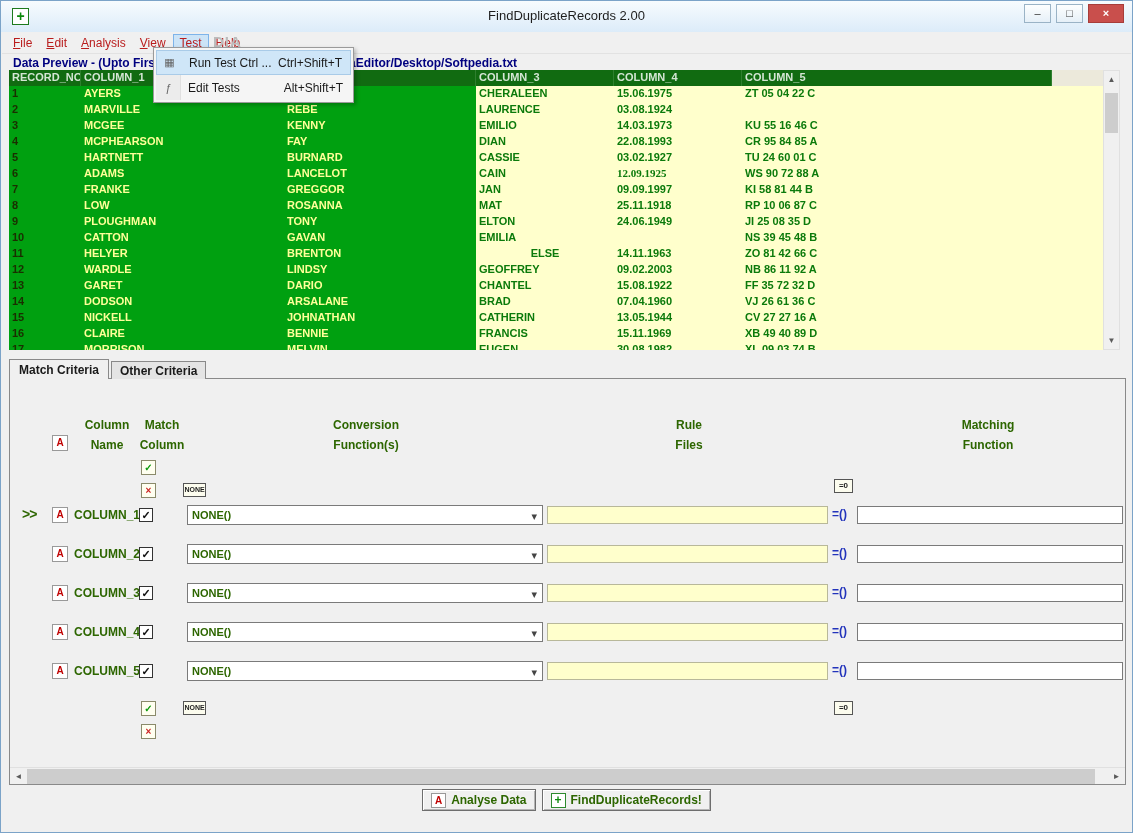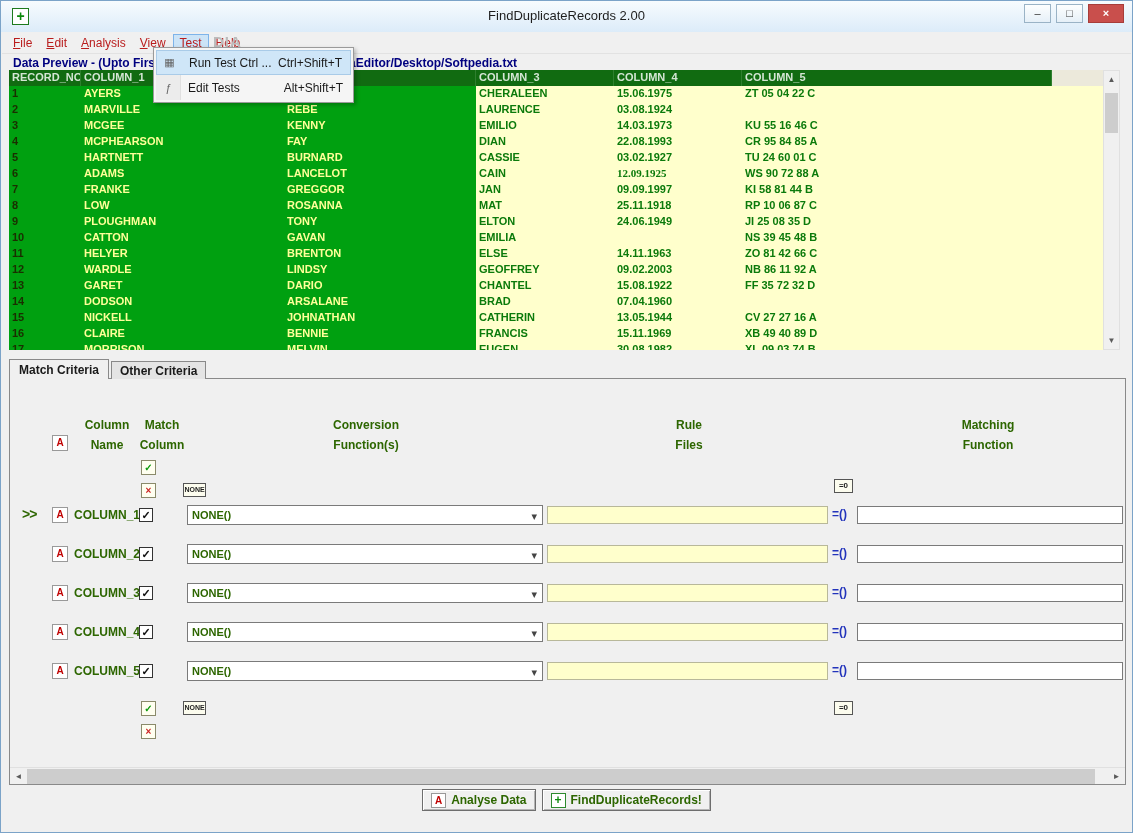--- a/index.html
+++ b/index.html
@@ -261,21 +261,21 @@
           <div class="td green" style="width: 192px;">GAVAN</div>
           <div class="td yellow" style="width: 138px;">EMILIA</div>
           <div class="td yellow" style="width: 128px; margin-top: 27px;">13.01.2013</div>
           <div class="td yellow" style="width: 310px;">NS 39 45 48 B</div>
           <div class="td yellow" style="width: 53px;"></div>
         </div>
         <div class="tr">
           <div class="td num" style="width: 72px;">11</div>
           <div class="td green" style="width: 203px;">HELYER</div>
           <div class="td green" style="width: 192px;">BRENTON</div>
-          <div class="td yellow" style="width: 138px;">ELSE</div>
+          <div class="td yellow" style="width: 138px; text-align: center;">ELSE</div>
           <div class="td yellow" style="width: 128px;">14.11.1963</div>
           <div class="td yellow" style="width: 310px;">ZO 81 42 66 C</div>
           <div class="td yellow" style="width: 53px;"></div>
         </div>
         <div class="tr">
           <div class="td num" style="width: 72px;">12</div>
           <div class="td green" style="width: 203px;">WARDLE</div>
           <div class="td green" style="width: 192px;">LINDSY</div>
           <div class="td yellow" style="width: 138px;">GEOFFREY</div>
           <div class="td yellow" style="width: 128px;">09.02.2003</div>
@@ -290,20 +290,21 @@
           <div class="td yellow" style="width: 128px;">15.08.1922</div>
           <div class="td yellow" style="width: 310px;">FF 35 72 32 D</div>
           <div class="td yellow" style="width: 53px;"></div>
         </div>
         <div class="tr">
           <div class="td num" style="width: 72px;">14</div>
           <div class="td green" style="width: 203px;">DODSON</div>
           <div class="td green" style="width: 192px;">ARSALANE</div>
           <div class="td yellow" style="width: 138px;">BRAD</div>
           <div class="td yellow" style="width: 128px;">07.04.1960</div>
+          <div class="td yellow" style="width: 310px;">VJ 26 61 36 C</div>
           <div class="td yellow" style="width: 53px;"></div>
         </div>
         <div class="tr">
           <div class="td num" style="width: 72px;">15</div>
           <div class="td green" style="width: 203px;">NICKELL</div>
           <div class="td green" style="width: 192px;">JOHNATHAN</div>
           <div class="td yellow" style="width: 138px;">CATHERIN</div>
           <div class="td yellow" style="width: 128px;">13.05.1944</div>
           <div class="td yellow" style="width: 310px;">CV 27 27 16 A</div>
           <div class="td yellow" style="width: 53px;"></div>

